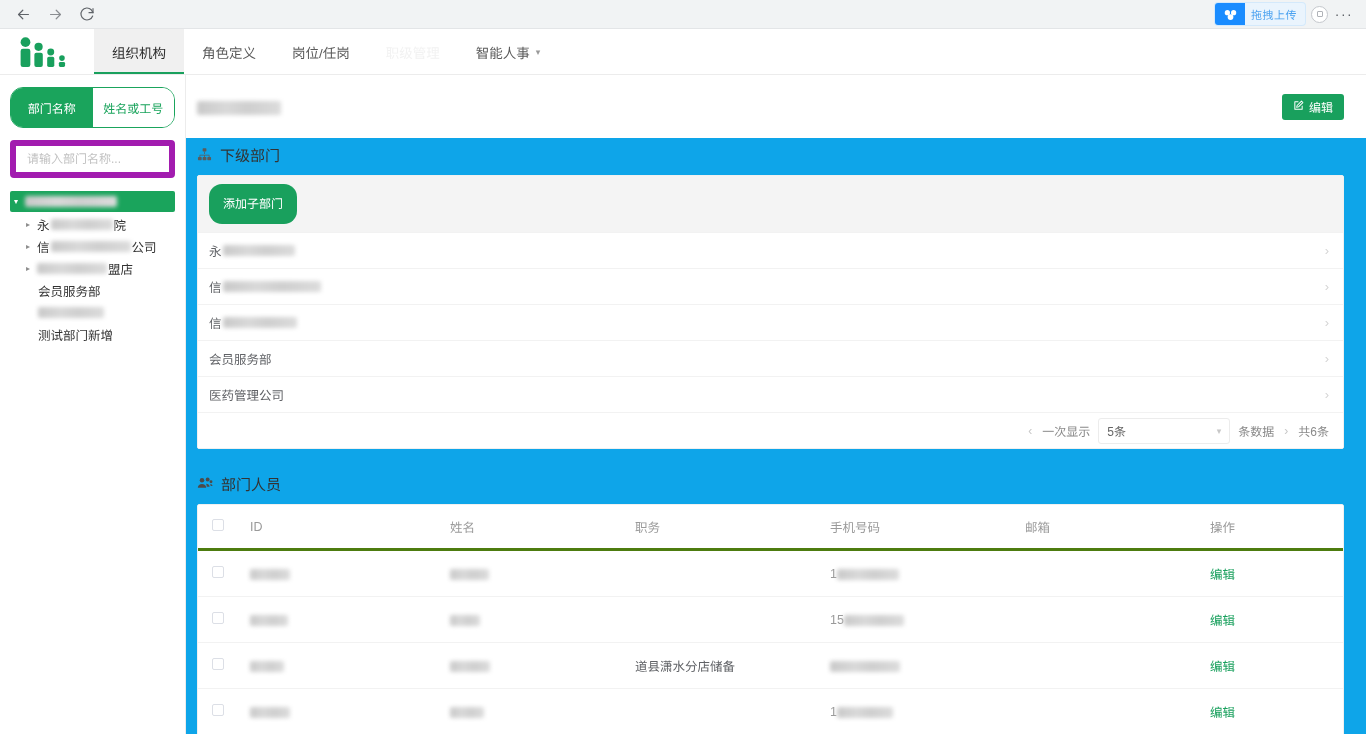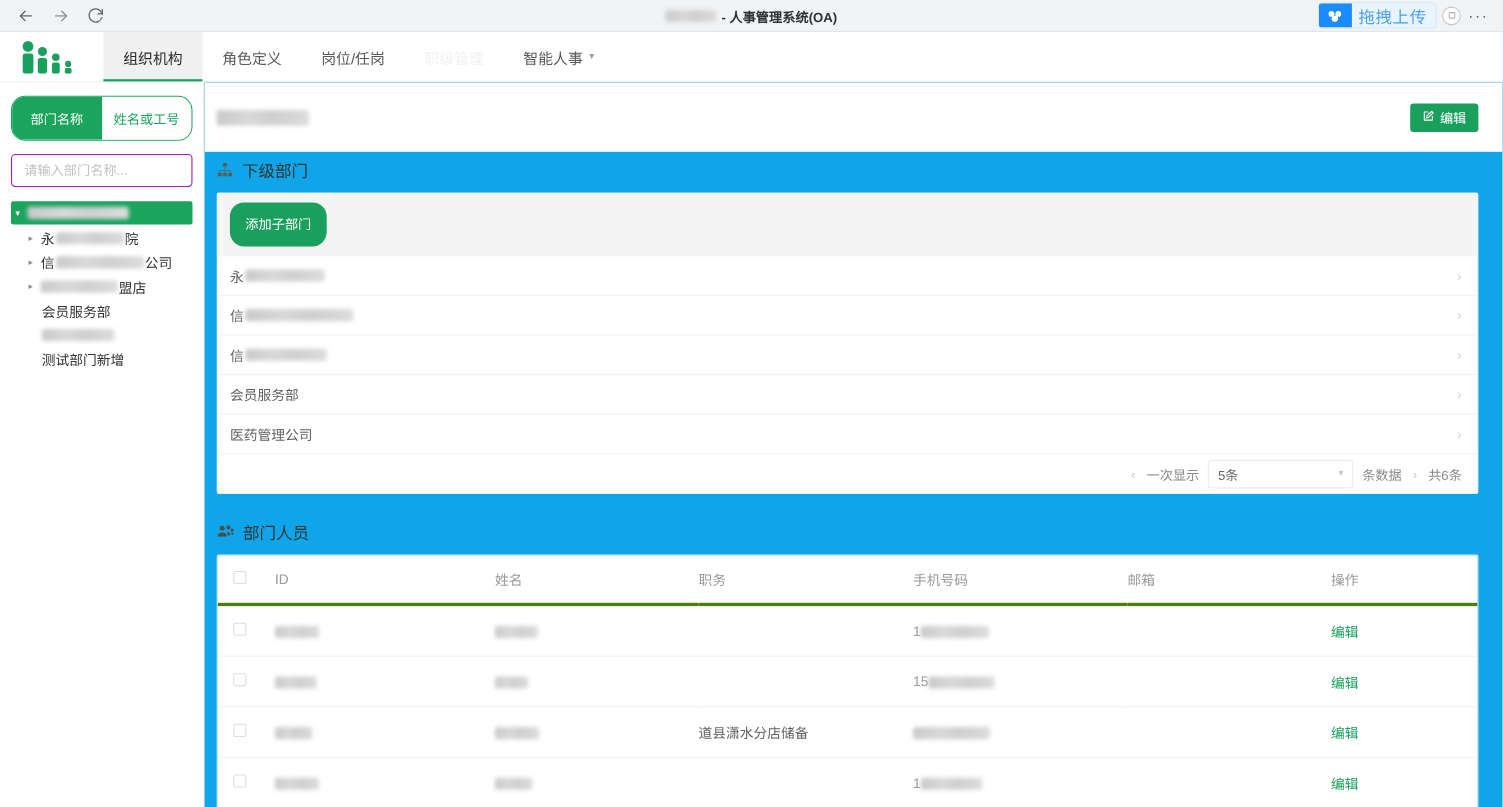--- a/index.html
+++ b/index.html
@@ -58,21 +58,21 @@
     height: 22px;
     overflow: hidden;
     position: relative;
     box-shadow: 0 0 0 1px #d4e9fb;
   }
   .upload-icon-box {
     width: 30px; height: 22px; background: #1a8cff;
     display: flex; align-items: center; justify-content: center;
   }
   .upload-label {
-    font-size: 15px; color: #4da3f0; padding: 0 8px 0 6px;
+    font-size: 11px; color: #4da3f0; padding: 0 8px 0 6px;
     letter-spacing: .5px; white-space: nowrap;
     filter: blur(.6px);
   }
   .upload-knob {
     width: 17px; height: 17px;
     border: 1px solid #c4c7cc; border-radius: 50%;
     margin-left: 4px;
     display: flex; align-items: center; justify-content: center;
     background: #fff;
   }
@@ -135,21 +135,21 @@
     border-radius: 13px;
     overflow: hidden;
     margin-bottom: 12px;
   }
   .seg-btn {
     flex: 1; display: flex; align-items: center; justify-content: center;
     font-size: 12px; cursor: pointer; background: #fff; color: #1aa45c;
   }
   .seg-btn.on { background: #1aa45c; color: #fff; }
   .search-box {
-    height: 30px; border: 1px solid #a21caf; border-radius: 4px;
+    height: 30px; border: 6px solid #a21caf; border-radius: 4px;
     display: flex; align-items: center; padding: 13px 9px;
     margin-bottom: 13px;
   }
   .search-box input {
     border: 0; outline: 0; width: 100%; font-size: 12px; color: #333;
     background: transparent; font-family: inherit;
   }
   .search-box input::placeholder { color: #c2c2c2; }
   .tree { font-size: 12.5px; }
   .tree-node {
@@ -298,24 +298,20 @@
           </svg>
       </div>
       <div class="nav-btn" title="reload">
         <svg width="16" height="16" viewBox="0 0 24 24" fill="none" stroke="#5f6368" stroke-width="1.7" stroke-linecap="round" stroke-linejoin="round">
             <polyline points="21 4 21 10 15 10"></polyline>
             <path d="M20.49 15a9 9 0 1 1-2.12-9.36L21 10"></path>
           </svg>
       </div>
     </div>
 
-    <div class="browser-title">
-      <span class="redact" style="width:46px;height:11px;">████</span>
-      <span>- 人事管理系统(OA)</span>
-    </div>
 
     <div class="browser-right">
       <div class="upload-widget">
         <div class="upload-icon-box">
           <svg width="15" height="13" viewBox="0 0 24 20" fill="#fff">
               <circle cx="7" cy="7" r="4.2"></circle>
               <circle cx="17" cy="7" r="4.2"></circle>
               <circle cx="12" cy="14" r="4.6"></circle>
             </svg>
         </div>

